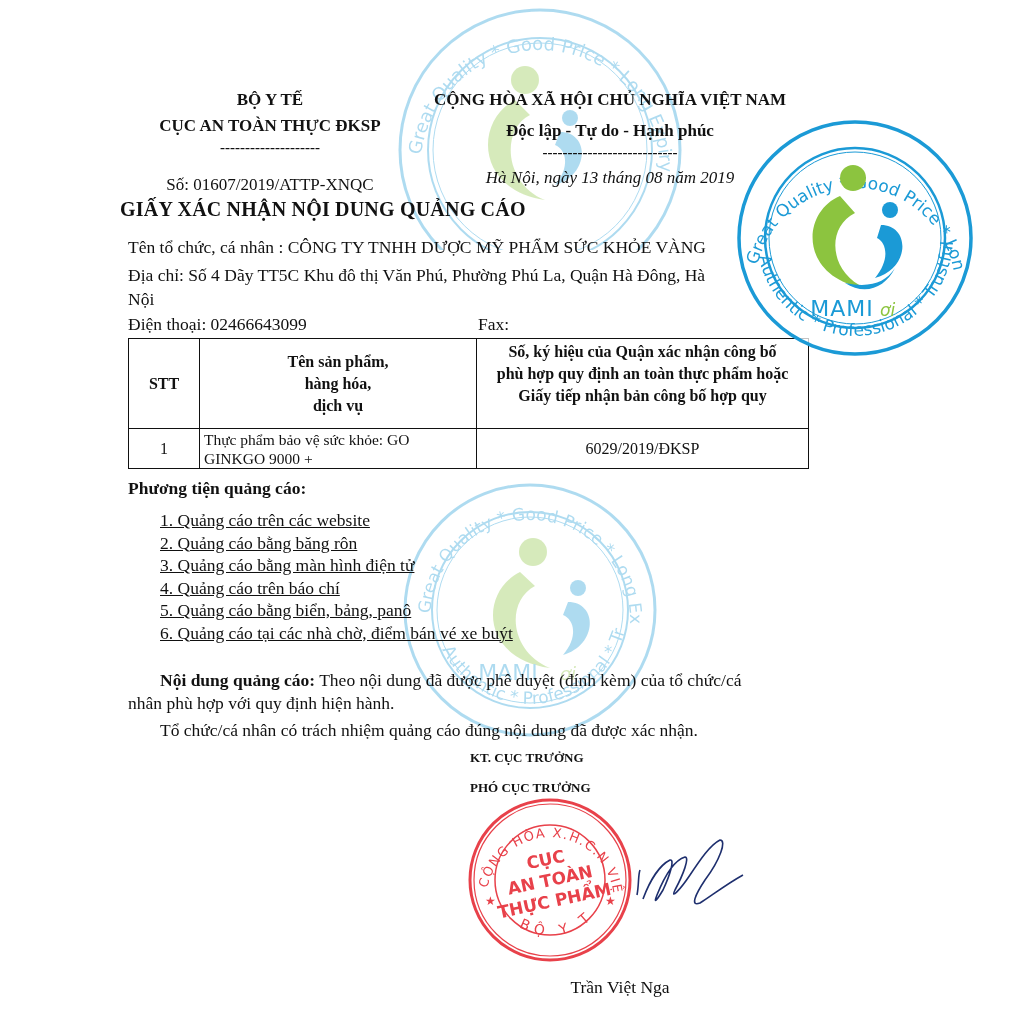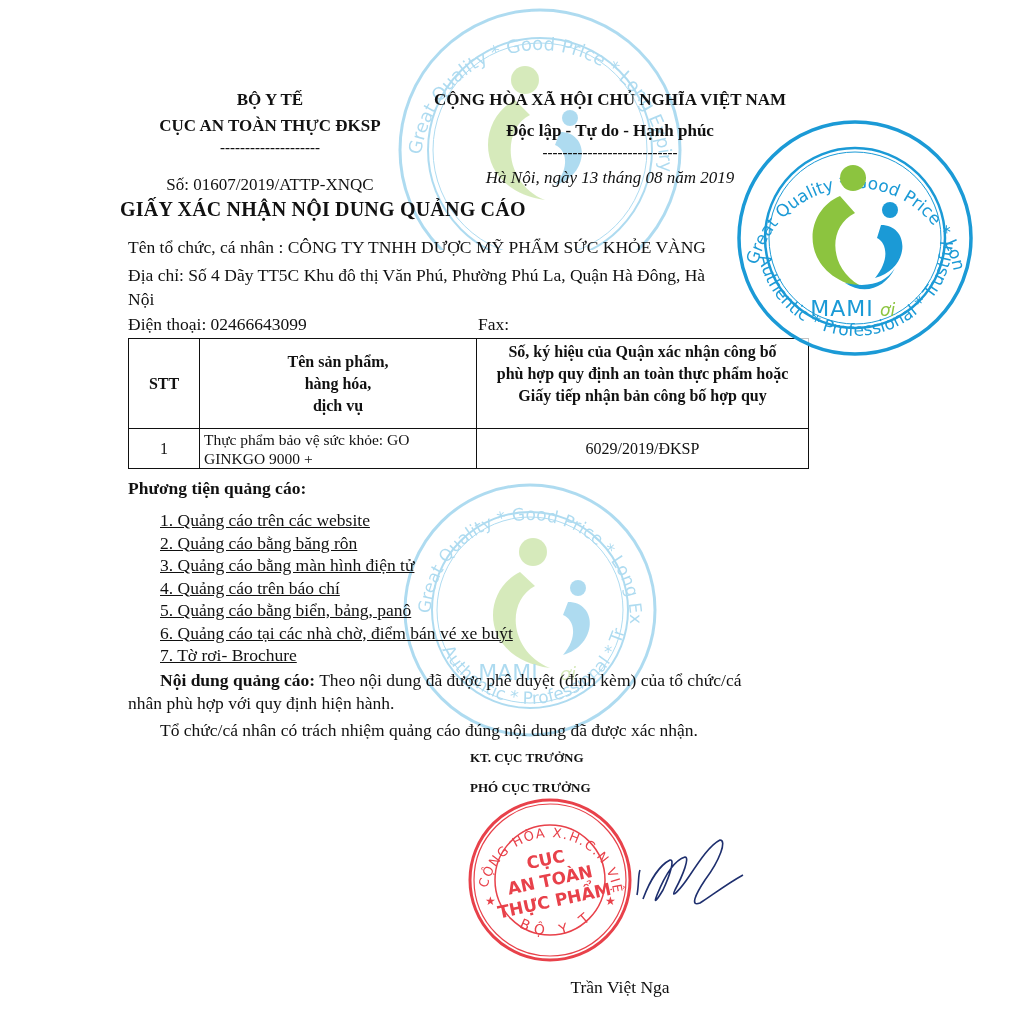--- a/index.html
+++ b/index.html
@@ -116,21 +116,20 @@
   </table>
 
 <div class="abs line bold" style="top:477px">Phương tiện quảng cáo:</div>
 <div class="abs list">
   <div>1. Quảng cáo trên các website</div>
   <div>2. Quảng cáo bằng băng rôn</div>
   <div>3. Quảng cáo bằng màn hình điện tử</div>
   <div>4. Quảng cáo trên báo chí</div>
   <div>5. Quảng cáo bằng biển, bảng, panô</div>
   <div>6. Quảng cáo tại các nhà chờ, điểm bán vé xe buýt</div>
-  <div>7. Tờ rơi- Brochure</div>
 </div>
 
 <div class="abs para" style="left:160px;top:669px">
   <span class="bold">Nội dung quảng cáo:</span><span> Theo nội dung đã được phê duyệt (đính kèm) của tổ chức/cá</span>
 </div>
 <div class="abs para" style="left:128px;top:692px">nhân phù hợp với quy định hiện hành.</div>
 <div class="abs para" style="left:160px;top:719px">Tổ chức/cá nhân có trách nhiệm quảng cáo đúng nội dung đã được xác nhận.</div>
 
 <div class="abs sign" style="top:750px">KT. CỤC TRƯỞNG</div>
 <div class="abs sign" style="top:780px">PHÓ CỤC TRƯỞNG</div>

